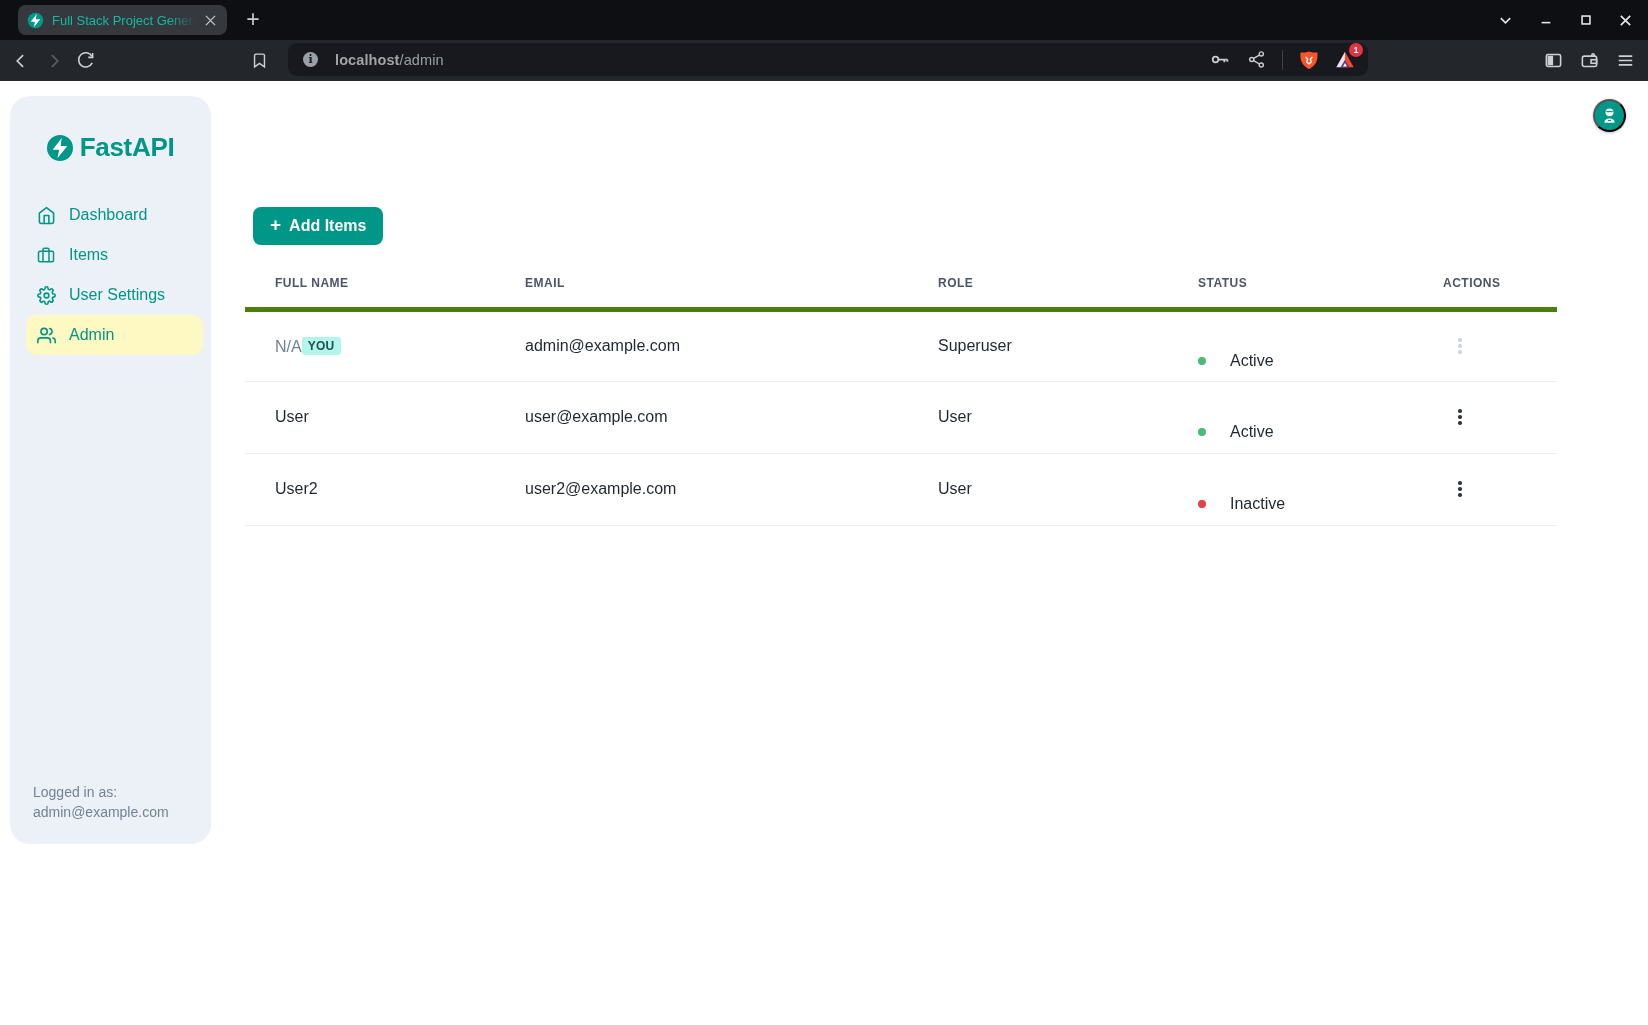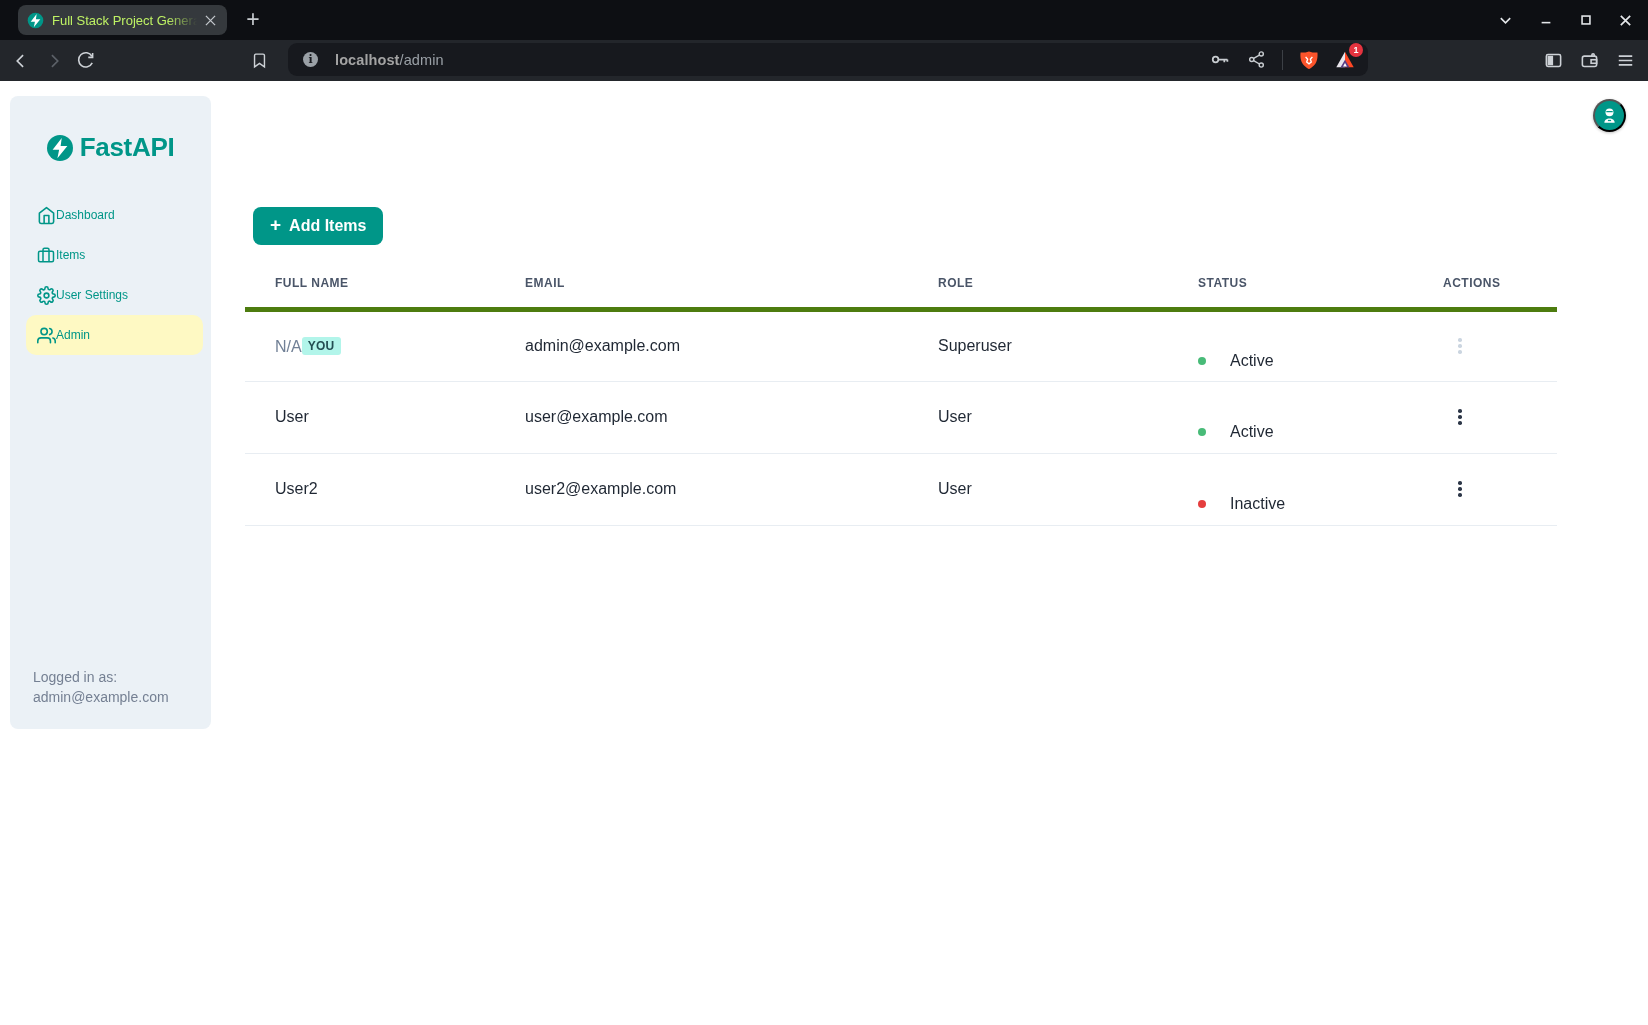--- a/index.html
+++ b/index.html
@@ -4,21 +4,21 @@
 <style>
   * { margin:0; padding:0; box-sizing:border-box; }
   html,body { width:1648px; height:1025px; overflow:hidden; background:#fff;
               font-family:"Liberation Sans","DejaVu Sans",sans-serif; }
 
   
   .titlebar { position:absolute; left:0; top:0; width:1648px; height:40px; background:#0D0F13; }
   .tab { position:absolute; left:18px; top:5px; width:209px; height:30px; background:#35393D;
          border-radius:8px; display:flex; align-items:center; padding:0 9px; }
   .tab-favicon { width:17px; height:17px; flex:0 0 auto; }
-  .tab-title { margin-left:8px; font-size:13px; color:#bef264; white-space:nowrap; overflow:hidden;
+  .tab-title { margin-left:8px; font-size:13px; color:#14b8a6; white-space:nowrap; overflow:hidden;
                width:148px; -webkit-mask-image:linear-gradient(to right,#000 78%,transparent 98%);
                mask-image:linear-gradient(to right,#000 78%,transparent 98%); }
   .tab-close { margin-left:auto; color:#C3C7CC; width:16px; height:16px; display:flex; align-items:center; justify-content:center; cursor:pointer; }
   .new-tab { position:absolute; left:240px; top:7px; width:26px; height:26px; color:#C9CDD1;
              font-size:23px; line-height:25px; text-align:center; font-weight:400; cursor:pointer; }
   .win-controls { position:absolute; right:0; top:0; height:40px; display:flex; align-items:center; gap:15px; padding-right:10px; }
   .win-btn { width:25px; height:25px; display:flex; align-items:center; justify-content:center; color:#E4E7EA; cursor:pointer; }
 
   .toolbar { position:absolute; left:0; top:40px; width:1648px; height:41px; background:#23262B; }
   .nav-ico { position:absolute; top:8px; width:25px; height:25px; display:flex; align-items:center; justify-content:center; color:#CDD1D6; cursor:pointer; }
@@ -38,30 +38,30 @@
   .pill-ico { width:23px; height:23px; display:flex; align-items:center; justify-content:center; color:#C9CDD1; cursor:pointer; }
   .pill-divider { width:1px; height:20px; background:#3C4046; }
   .rewards-wrap { position:relative; }
   .rewards-badge { position:absolute; right:-7px; top:-6px; min-width:14px; height:14px; border-radius:7px;
                    background:#E5333F; color:#fff; font-size:9px; font-weight:700; line-height:14px; text-align:center; padding:0 3px; }
   .toolbar-right { position:absolute; right:10px; top:8px; display:flex; align-items:center; gap:11px; }
 
   
   .app { position:absolute; left:0; top:81px; width:1648px; height:944px; background:#fff; }
 
-  .sidebar { position:absolute; left:10px; top:15px; width:201px; height:633px;
-             background:#EBF1F6; border-radius:8px; }
+  .sidebar { position:absolute; left:10px; top:15px; width:201px; height:748px;
+             background:#EBF1F6; border-radius:20px; }
   .logo-row { display:flex; align-items:center; justify-content:center; margin-top:36px; gap:7px; }
   .logo-mark { width:26px; height:26px; }
   .logo-text { font-size:26px; font-weight:600; color:#009688; letter-spacing:-.3px; }
   .nav-list { margin-top:32px; padding:0 8px 0 16px; }
   .nav-item { display:flex; align-items:center; height:40px; border-radius:10px; padding-left:10px; cursor:pointer; color:#009688; }
   .nav-item.active { background:#fef9c3;text-align:center; }
   .nav-item .nv-ico { width:20px; height:20px; display:flex; align-items:center; justify-content:center; }
-  .nav-item .nv-label { font-size:12px; }
+  .nav-item .nv-label { margin-left:13px; font-size:16px; }
   .sb-footer { position:absolute; left:23px; bottom:22px; font-size:14px; color:#758093; line-height:20px; }
 
   .avatar-btn { position:absolute; right:22px; top:18px; width:33px; height:33px; border-radius:50%;
                 background:#009688; display:flex; align-items:center; justify-content:center; cursor:pointer;
                 box-shadow:0 1px 3px rgba(0,0,0,.25); }
 
   .page-title { position:absolute; left:252px; top:45px; font-size:30px; font-weight:700; color:#1A202C; letter-spacing:-.2px; }
   .add-user-btn { position:absolute; left:253px; top:126px; height:38px; padding:0 17px; border:none; border-radius:8px;
                   background:#009688; color:#fff; font-size:16px; font-weight:700; display:flex; align-items:center; gap:8px;
                   cursor:pointer; font-family:inherit; }

